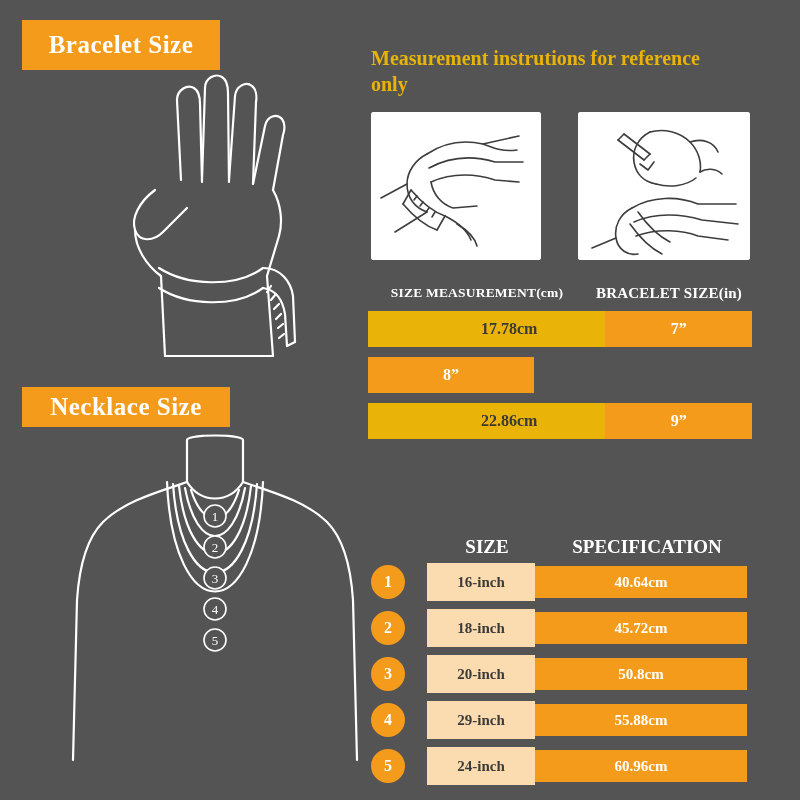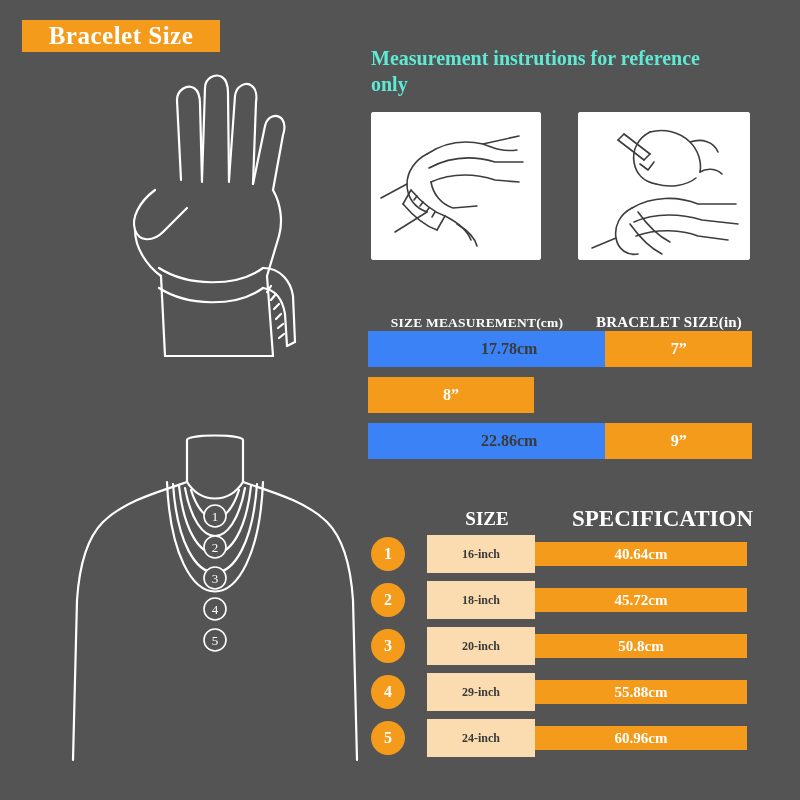--- a/index.html
+++ b/index.html
@@ -30,76 +30,75 @@
     font-weight: bold;
     font-family: "Liberation Serif", serif;
     letter-spacing: .5px;
     display: flex;
     align-items: center;
     justify-content: center;
     box-sizing: border-box;
   }
   #chip-bracelet {
     left: 22px; top: 20px;
-    width: 198px; height: 32px;
+    width: 198px; height: 50px;
     font-size: 25px;
     font-family: Liberation Serif, serif;
   }
   #chip-necklace {
     left: 22px; top: 387px;
     width: 208px; height: 40px;
     font-size: 25px;
   }
 
   
   #instructions-heading {
     position: absolute;
     left: 371px; top: 45px;
     width: 360px;
     font-size: 20px;
     font-weight: bold;
     line-height: 26px;
-    color: #5eead4;
+    color: #eab308;
   }
 
   
   .photo-card {
     position: absolute;
     background: #ffffff;
     border-radius: 3px;
     overflow: hidden;
   }
   #photo-card-1 { left: 371px; top: 112px; width: 170px; height: 148px; }
   #photo-card-2 { left: 578px; top: 112px; width: 172px; height: 148px; }
 
   
   .tbl { position: absolute; }
   #bracelet-table { left: 368px; top: 285px; width: 384px; }
   #bracelet-table .hdr {
     display: flex;
     height: 26px;
-    align-items: flex-end;
-    margin-top: 20px;
+    align-items: flex-start;
   }
   #bracelet-table .hdr .h1 {
     width: 218px; text-align: center;
     font-size: 13.5px; font-weight: bold; letter-spacing: .2px;
   }
   #bracelet-table .hdr .h2 {
     width: 166px; text-align: center;
     font-size: 15px; font-weight: bold; letter-spacing: .2px;
   }
   #bracelet-table .row {
     display: flex;
     height: 36px;
     margin-bottom: 10px;
   }
   #bracelet-table .c-size {
     width: 218px;
-    background: #3b82f6;
+    background: #eab308;
     color: #3a3a3a;
     font-size: 16px;
     font-weight: bold;
     display: flex; align-items: center; justify-content: center; padding-left: 45px;
   }
   #bracelet-table .c-in {
     width: 166px;
     background: #f59b1b;
     color: #ffffff;
     font-size: 16px;
@@ -108,28 +107,29 @@
   }
 
   
   #necklace-table { left: 371px; top: 503px; width: 382px; }
   #necklace-table .hdr {
     display: flex;
     height: 32px;
     align-items: center;
     padding-left: 62px;
     box-sizing: border-box;
+    margin-top: 28px;
   }
   #necklace-table .hdr .h1 {
     width: 108px; text-align: center;
     font-size: 19px; font-weight: bold;
   }
   #necklace-table .hdr .h2 {
-    width: 212px; text-align: right;
-    font-size: 23px; font-weight: bold;
+    width: 212px; text-align: center;
+    font-size: 19px; font-weight: bold;
   }
   #necklace-table .row {
     display: flex;
     align-items: center;
     height: 38px;
     margin-bottom: 8px;
   }
   .badge {
     width: 34px; height: 34px;
     border-radius: 50%;
@@ -138,26 +138,26 @@
     font-size: 16px;
     font-weight: bold;
     display: flex; align-items: center; justify-content: center;
     flex: 0 0 auto;
     margin-right: 22px;
   }
   #necklace-table .c-size {
     width: 108px; height: 38px;
     background: #fadcb0;
     color: #3a3a3a;
-    font-size: 12px;
+    font-size: 15px;
     font-weight: bold;
     display: flex; align-items: center; justify-content: center;
   }
   #necklace-table .c-spec {
-    width: 212px; height: 24px;
+    width: 212px; height: 32px;
     background: #f59b1b;
     color: #ffffff;
     font-size: 15px;
     font-weight: bold;
     display: flex; align-items: center; justify-content: center;
   }
 
   
   #hand-illustration { position: absolute; left: 95px; top: 70px; }
   #neck-illustration { position: absolute; left: 65px; top: 430px; }
@@ -275,20 +275,21 @@
     </div>
     <div class="row">
       <div class="c-in">8”</div>
     </div>
     <div class="row">
       <div class="c-size">22.86cm</div>
       <div class="c-in">9”</div>
     </div>
   </div>
 
+  <div class="chip" id="chip-necklace">Necklace Size</div>
 
   <svg id="neck-illustration" width="300" height="360" viewBox="0 0 300 360">
     <g fill="none" stroke="#ffffff" stroke-width="2.2" stroke-linecap="round" stroke-linejoin="round">
 
       <path d="M122 10 C122 4 178 4 178 10 L178 52"></path>
       <path d="M122 10 L122 52"></path>
 
       <path d="M122 52 C100 60 60 70 38 92 C20 110 14 140 12 170 L8 330"></path>
       <path d="M178 52 C200 60 240 70 262 92 C280 110 286 140 288 170 L292 330"></path>
 

